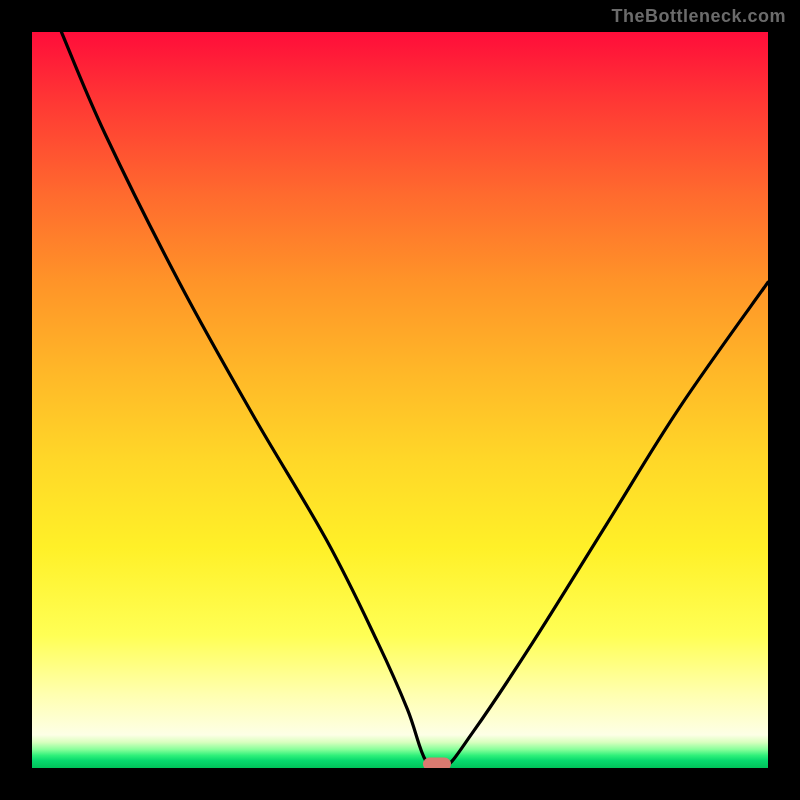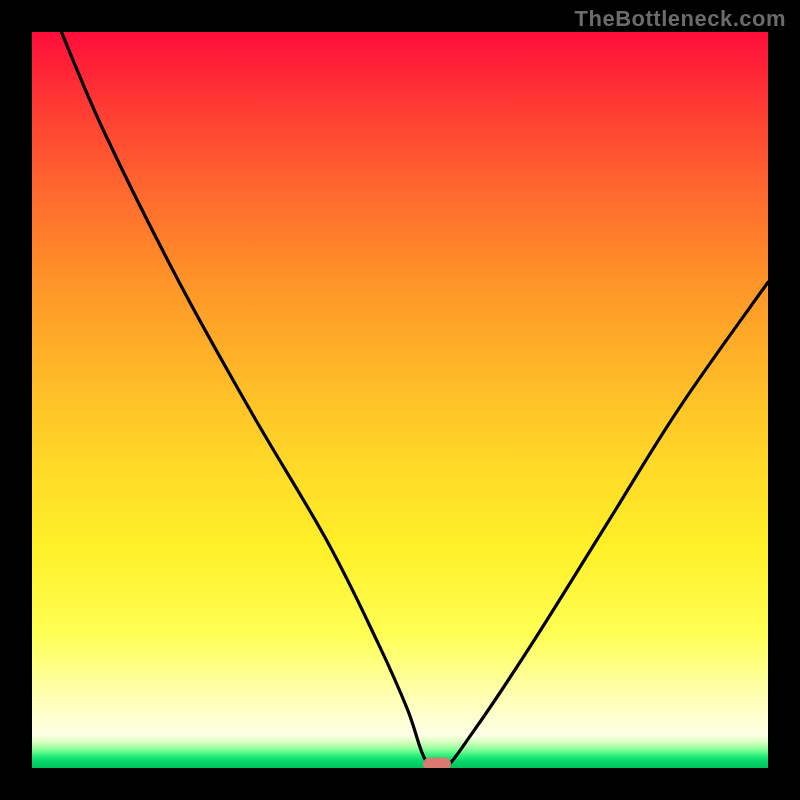--- a/index.html
+++ b/index.html
@@ -14,21 +14,21 @@
   .frame {
     position: relative;
     width: 800px;
     height: 800px;
     background: #000;
   }
   .watermark {
     position: absolute;
     top: 6px;
     right: 14px;
-    font-size: 22px;
+    font-size: 18px;
     font-weight: 600;
     color: #6b6b6b;
     letter-spacing: 0.5px;
     z-index: 10;
   }
   .plot {
     position: absolute;
     left: 32px;
     top: 32px;
     width: 736px;

